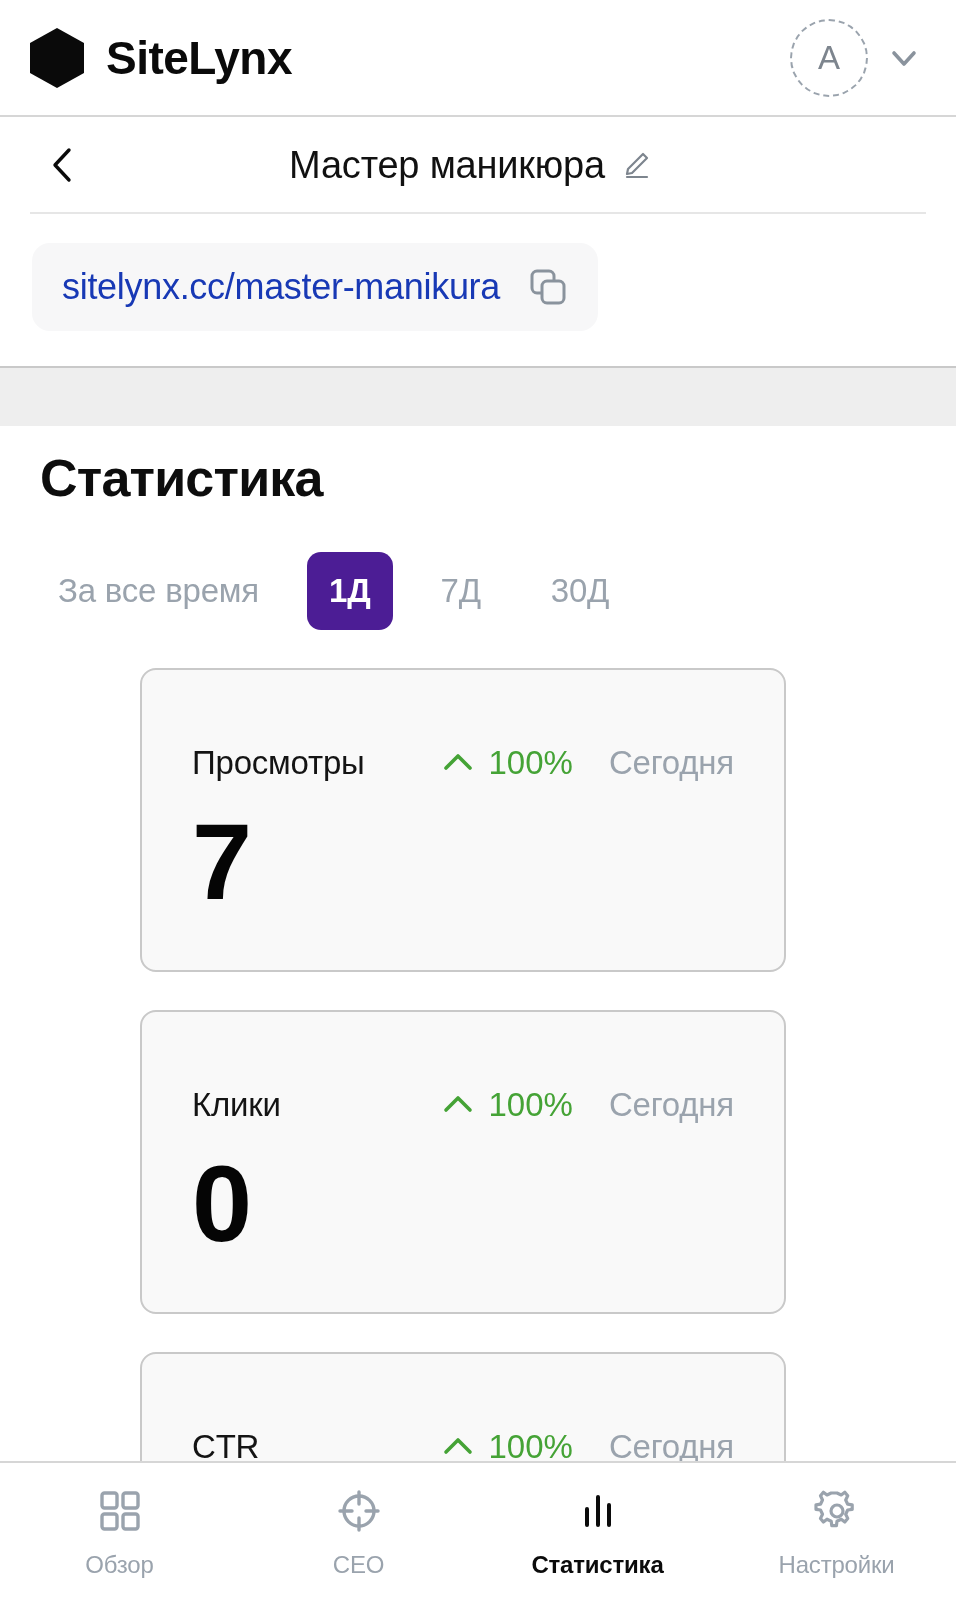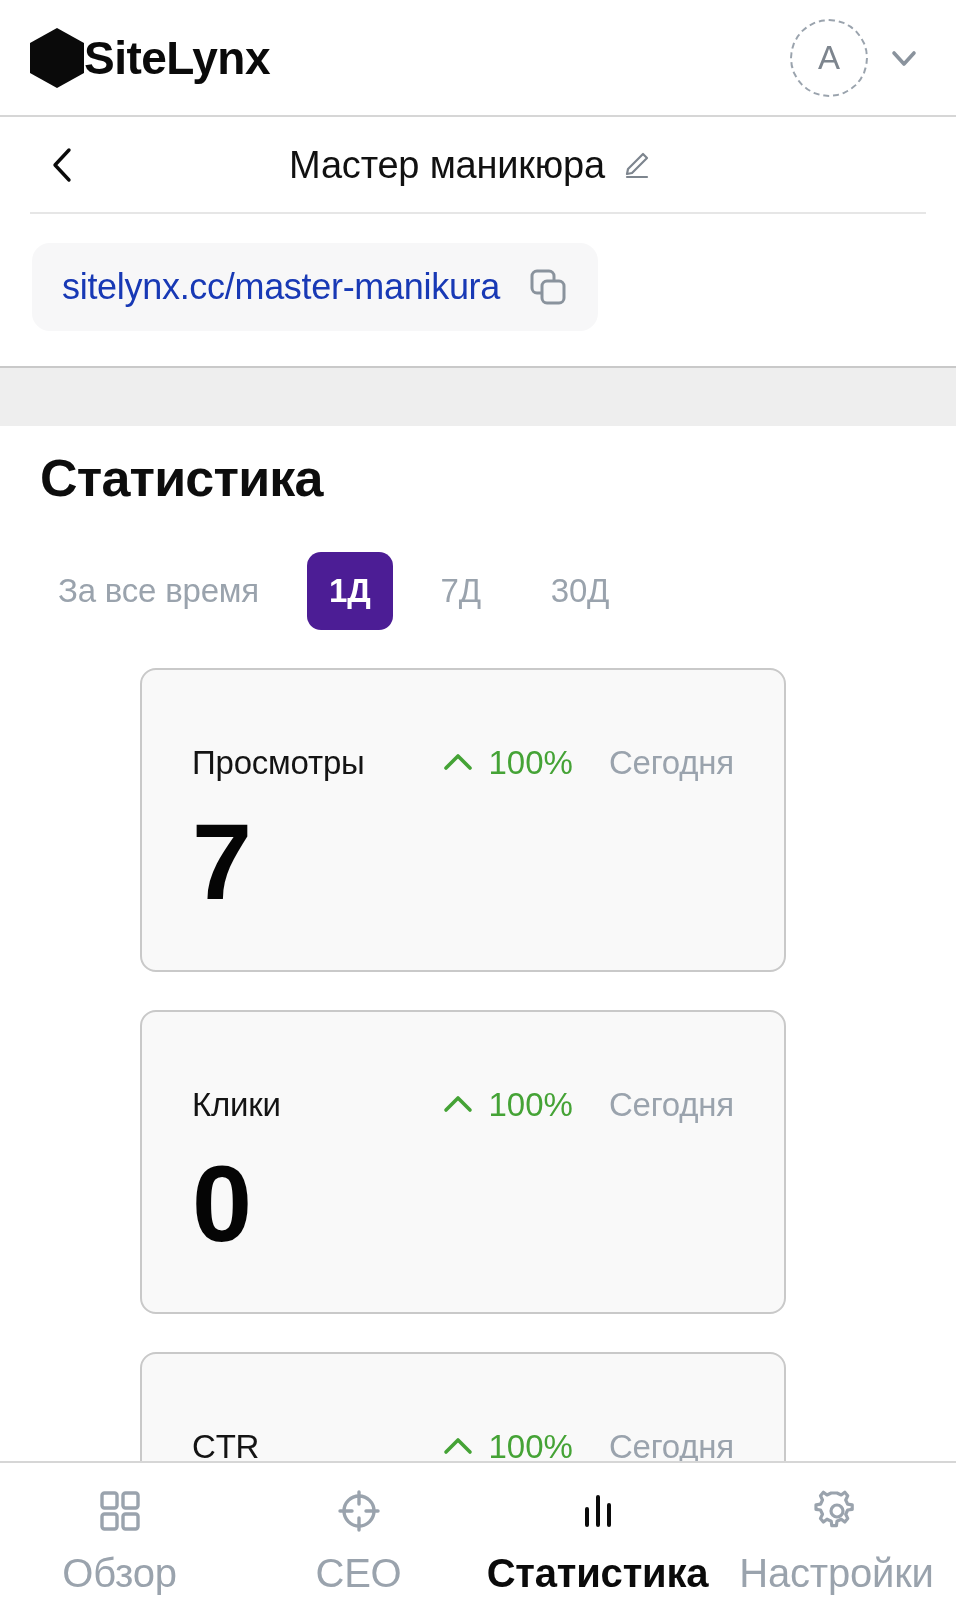--- a/index.html
+++ b/index.html
@@ -11,21 +11,21 @@
     overflow:hidden;
   }
   .screen { position:relative; width:956px; height:1624px; background:#fff; }
 
   
   .app-header {
     position:absolute; top:0; left:0; right:0; height:117px;
     display:flex; align-items:center; padding:0 30px;
     border-bottom:2px solid #d6d6d6; background:#fff;
   }
-  .brand { display:flex; align-items:center; }
+  .brand { display:flex; align-items:center; gap:22px; }
   .hex-logo { width:54px; height:60px; display:block; }
   .brand-name {
     font-size:46px; font-weight:700; color:#0a0a0a;
     letter-spacing:-0.5px; line-height:1;
   }
   .header-right {
     margin-left:auto; display:flex; align-items:center; gap:14px;
   }
   .avatar {
     width:78px; height:78px; border-radius:50%;
@@ -123,21 +123,21 @@
   .bottom-nav {
     position:absolute; left:0; right:0; bottom:0; height:163px;
     background:#fff; border-top:2px solid #d6d6d6;
     display:flex; align-items:flex-start; padding-top:24px;
   }
   .nav-item {
     flex:1; display:flex; flex-direction:column; align-items:center; gap:16px;
   }
   .nav-icon { width:48px; height:48px; display:block; }
   .nav-label {
-    font-size:40px; color:#9aa3ad; letter-spacing:-0.2px;
+    font-size:24px; color:#9aa3ad; letter-spacing:-0.2px;
   }
   .nav-item.active .nav-label { color:#0b0b0b; font-weight:600; }
 </style>
 </head>
 <body>
 
 <div class="screen">
 
   <div class="app-header">
     <div class="brand">

